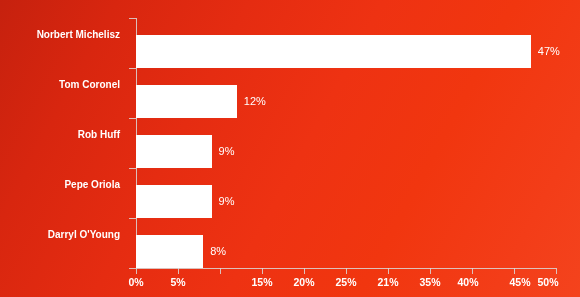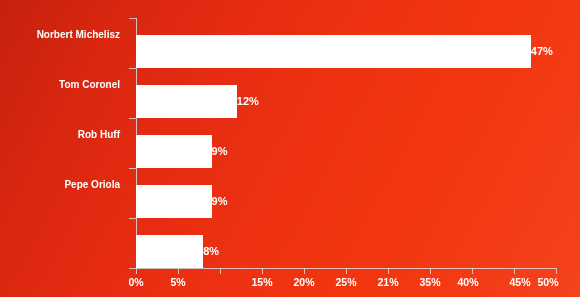--- a/index.html
+++ b/index.html
@@ -93,22 +93,23 @@
     height: 33px;
     background: #ffffff;
   }
   .bar-value {
     position: absolute;
     top: 0;
     height: 33px;
     line-height: 33px;
     color: #ffffff;
     font-size: 11px;
-    font-weight: bold;
+    font-weight: normal;
     white-space: nowrap;
+    padding-left: 7px;
   }
 
   
   .cat-label {
     position: absolute;
     right: 584px;               
     height: 33px;
     line-height: 33px;
     color: #ffffff;
     font-size: 10px;
@@ -146,20 +147,21 @@
 </head>
 <body>
 
 <div id="chart-root">
 
   <div id="cat-labels">
     <div class="cat-label" style="top:0px;">Norbert Michelisz</div>
     <div class="cat-label" style="top:50px;">Tom Coronel</div>
     <div class="cat-label" style="top:100px;">Rob Huff</div>
     <div class="cat-label" style="top:150px;padding-left:44px;">Pepe Oriola</div>
+    <div class="cat-label" style="top:200px;">Darryl O'Young</div>
   </div>
 
   <div id="plot-area">
 
     <div class="axis-line-y"></div>
     <div class="axis-line-x"></div>
 
     <div class="ytick" style="top:0px;"></div>
     <div class="ytick" style="top:50px;"></div>
     <div class="ytick" style="top:100px;"></div>

